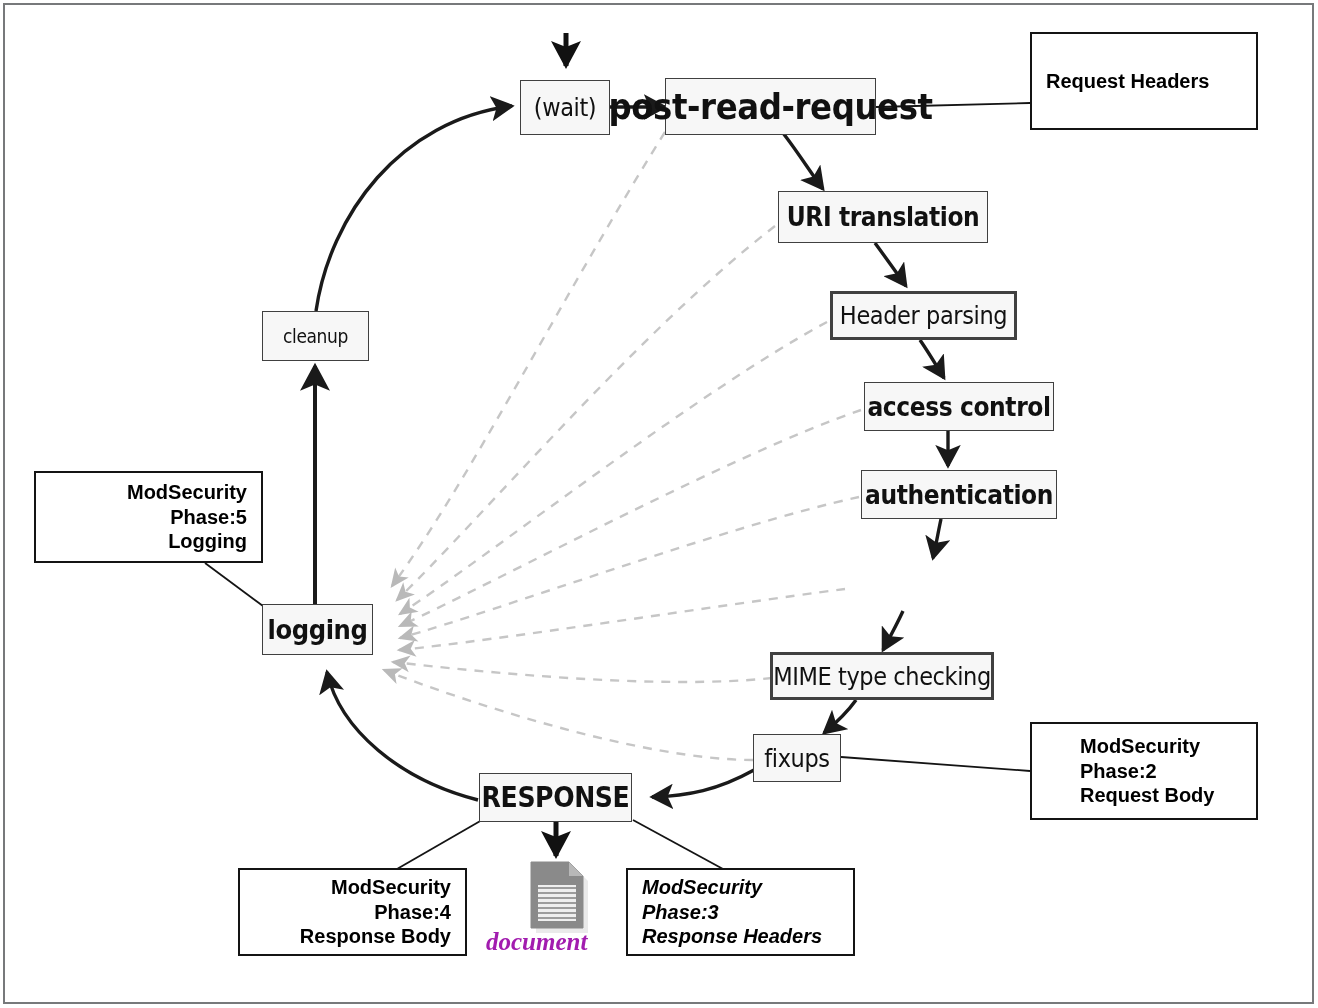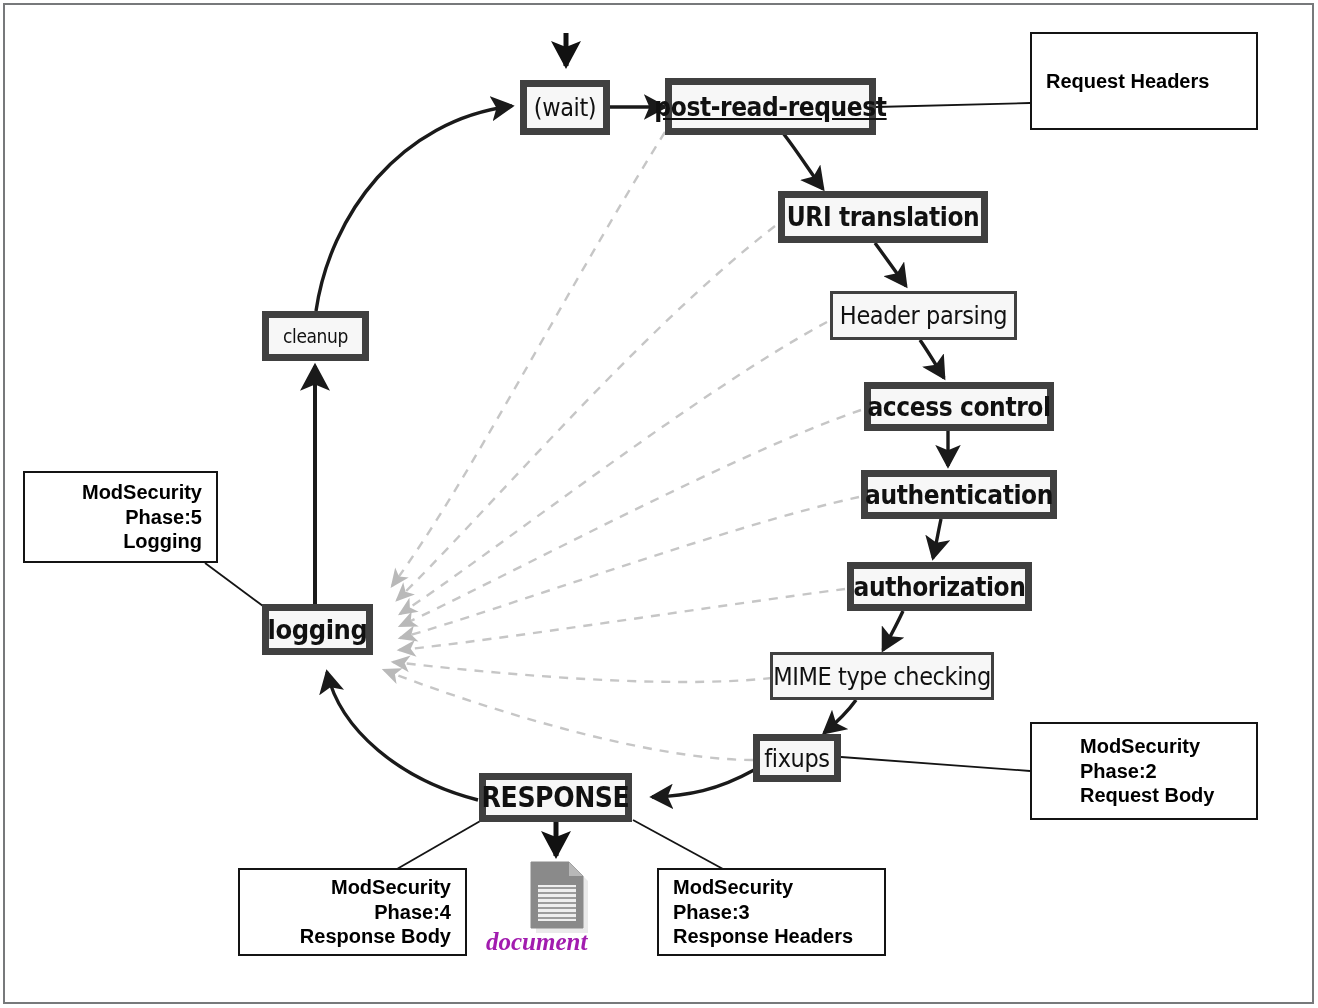--- a/index.html
+++ b/index.html
@@ -36,21 +36,21 @@
     top: 0;
     width: 1318px;
     height: 1008px;
     overflow: visible;
   }
   
   .node {
     position: absolute;
     box-sizing: border-box;
     background: #f7f7f7;
-    border: 7px solid #404040;
+    border: 1px solid #404040;
     display: flex;
     align-items: center;
     justify-content: center;
     color: #111111;
     font-family: "DejaVu Sans Condensed", "Liberation Sans Narrow", "Liberation Sans", sans-serif;
     letter-spacing: -0.4px;
     white-space: nowrap;
     line-height: 1;
     text-align: center;
   }
@@ -194,43 +194,40 @@
       <path d="M 723 869 L 633 820"></path>
       <path d="M 397 869 L 482 820"></path>
       <path d="M 205 563 L 263 606"></path>
     </g>
   </svg>
 
   <div class="node" style="left:520px; top:80px; width:90px; height:55px; font-size:25px;">
     <span>(wait)</span>
   </div>
 
-  <div class="node bold" style="left:665px; top:78px; width:211px; height:57px; font-size:26px;text-decoration:underline;">
+  <div class="node bold" style="left:665px; top:78px; width:211px; height:57px; font-size:36px;">
     <span>post-read-request</span>
   </div>
 
   <div class="node bold" style="left:778px; top:191px; width:210px; height:52px; font-size:26px;">
     <span>URI translation</span>
   </div>
 
   <div class="node thin" style="left:830px; top:291px; width:187px; height:49px; font-size:25px;">
     <span>Header parsing</span>
   </div>
 
   <div class="node bold" style="left:864px; top:382px; width:190px; height:49px; font-size:26px;">
     <span>access control</span>
   </div>
 
   <div class="node bold" style="left:861px; top:470px; width:196px; height:49px; font-size:26px;">
     <span>authentication</span>
   </div>
 
-  <div class="node bold" style="left:847px; top:562px; width:185px; height:49px; font-size:26px;">
-    <span>authorization</span>
-  </div>
 
   <div class="node thin" style="left:770px; top:652px; width:224px; height:48px; font-size:25px;">
     <span>MIME type checking</span>
   </div>
 
   <div class="node" style="left:753px; top:734px; width:88px; height:48px; font-size:25px;">
     <span>fixups</span>
   </div>
 
   <div class="node bold" style="left:479px; top:773px; width:153px; height:49px; font-size:28px;">
@@ -264,28 +261,28 @@
 
   <div class="callout align-left" style="left:1030px; top:32px; width:228px; height:98px;">
     <div>Request Headers</div>
   </div>
 
   <div class="callout align-left" style="left:1030px; top:722px; width:228px; height:98px;padding-left:48px;">
     <div>ModSecurity Phase:2</div>
     <div>Request Body</div>
   </div>
 
-  <div class="callout align-left" style="left:657px; top:868px; width:229px; height:88px;">
+  <div class="callout align-left" style="left:626px; top:868px; width:229px; height:88px;font-style:italic;">
     <div>ModSecurity Phase:3</div>
     <div>Response Headers</div>
   </div>
 
   <div class="callout align-right" style="left:238px; top:868px; width:229px; height:88px;">
     <div>ModSecurity Phase:4</div>
     <div>Response Body</div>
   </div>
 
-  <div class="callout align-right" style="left:23px; top:471px; width:195px; height:92px;">
+  <div class="callout align-right" style="left:34px; top:471px; width:229px; height:92px;">
     <div>ModSecurity Phase:5</div>
     <div>Logging</div>
   </div>
 
 </div>
 
 </body></html>

